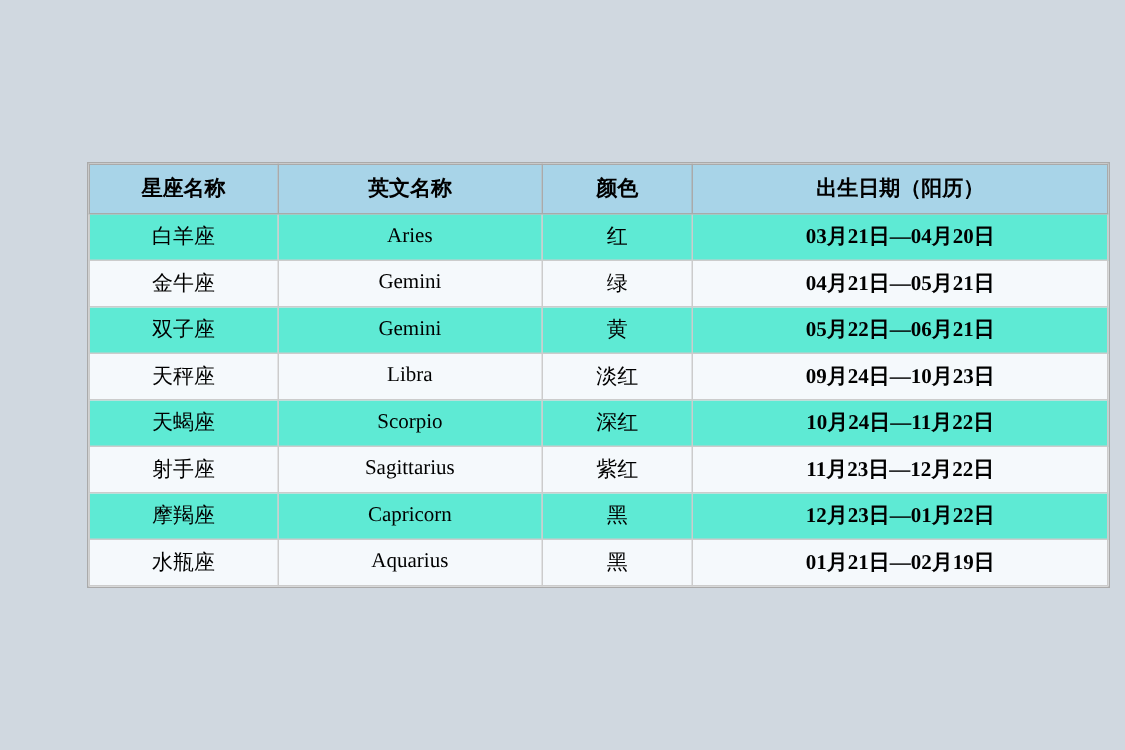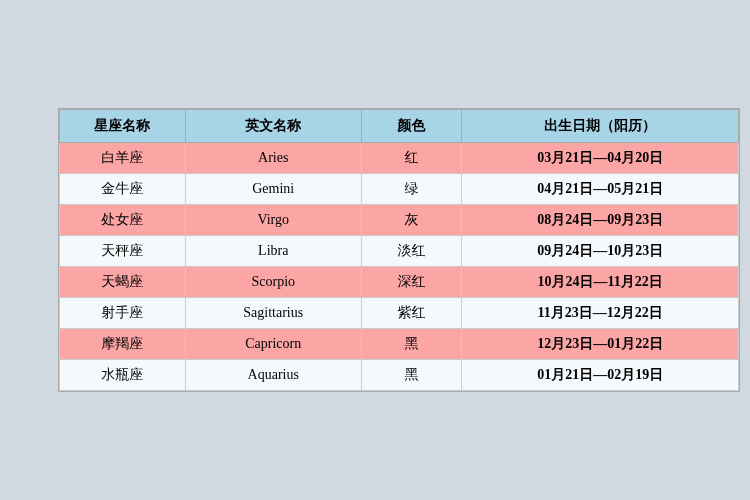--- a/index.html
+++ b/index.html
@@ -29,21 +29,21 @@
       padding: 7px 10px;
       text-align: center;
       font-weight: bold;
       color: #000;
     }
     tbody tr td {
       border: 1px solid #ccc;
       padding: 6px 10px;
       text-align: center;
       color: #000;
-      background: #fca5a5;
+      background: #5eead4;
     }
     tbody tr:nth-child(even) td {
       background: #f5f9fc;
     }
     td.col-cn { width: 100px; }
     td.col-en { width: 140px; }
     td.col-color { width: 80px; }
     td.col-date { width: 220px; font-weight: bold; }
   </style>
 </head>
@@ -66,24 +66,24 @@
           <td class="col-color">红</td>
           <td class="col-date">03月21日—04月20日</td>
         </tr>
         <tr>
           <td class="col-cn">金牛座</td>
           <td class="col-en">Gemini</td>
           <td class="col-color">绿</td>
           <td class="col-date">04月21日—05月21日</td>
         </tr>
         <tr>
-          <td class="col-cn">处女座</td>
-          <td class="col-en">Virgo</td>
-          <td class="col-color">灰</td>
-          <td class="col-date">08月24日—09月23日</td>
+          <td class="col-cn">双子座</td>
+          <td class="col-en">Gemini</td>
+          <td class="col-color">黄</td>
+          <td class="col-date">05月22日—06月21日</td>
         </tr>
         <tr>
           <td class="col-cn">天秤座</td>
           <td class="col-en">Libra</td>
           <td class="col-color">淡红</td>
           <td class="col-date">09月24日—10月23日</td>
         </tr>
         <tr>
           <td class="col-cn">天蝎座</td>
           <td class="col-en">Scorpio</td>

